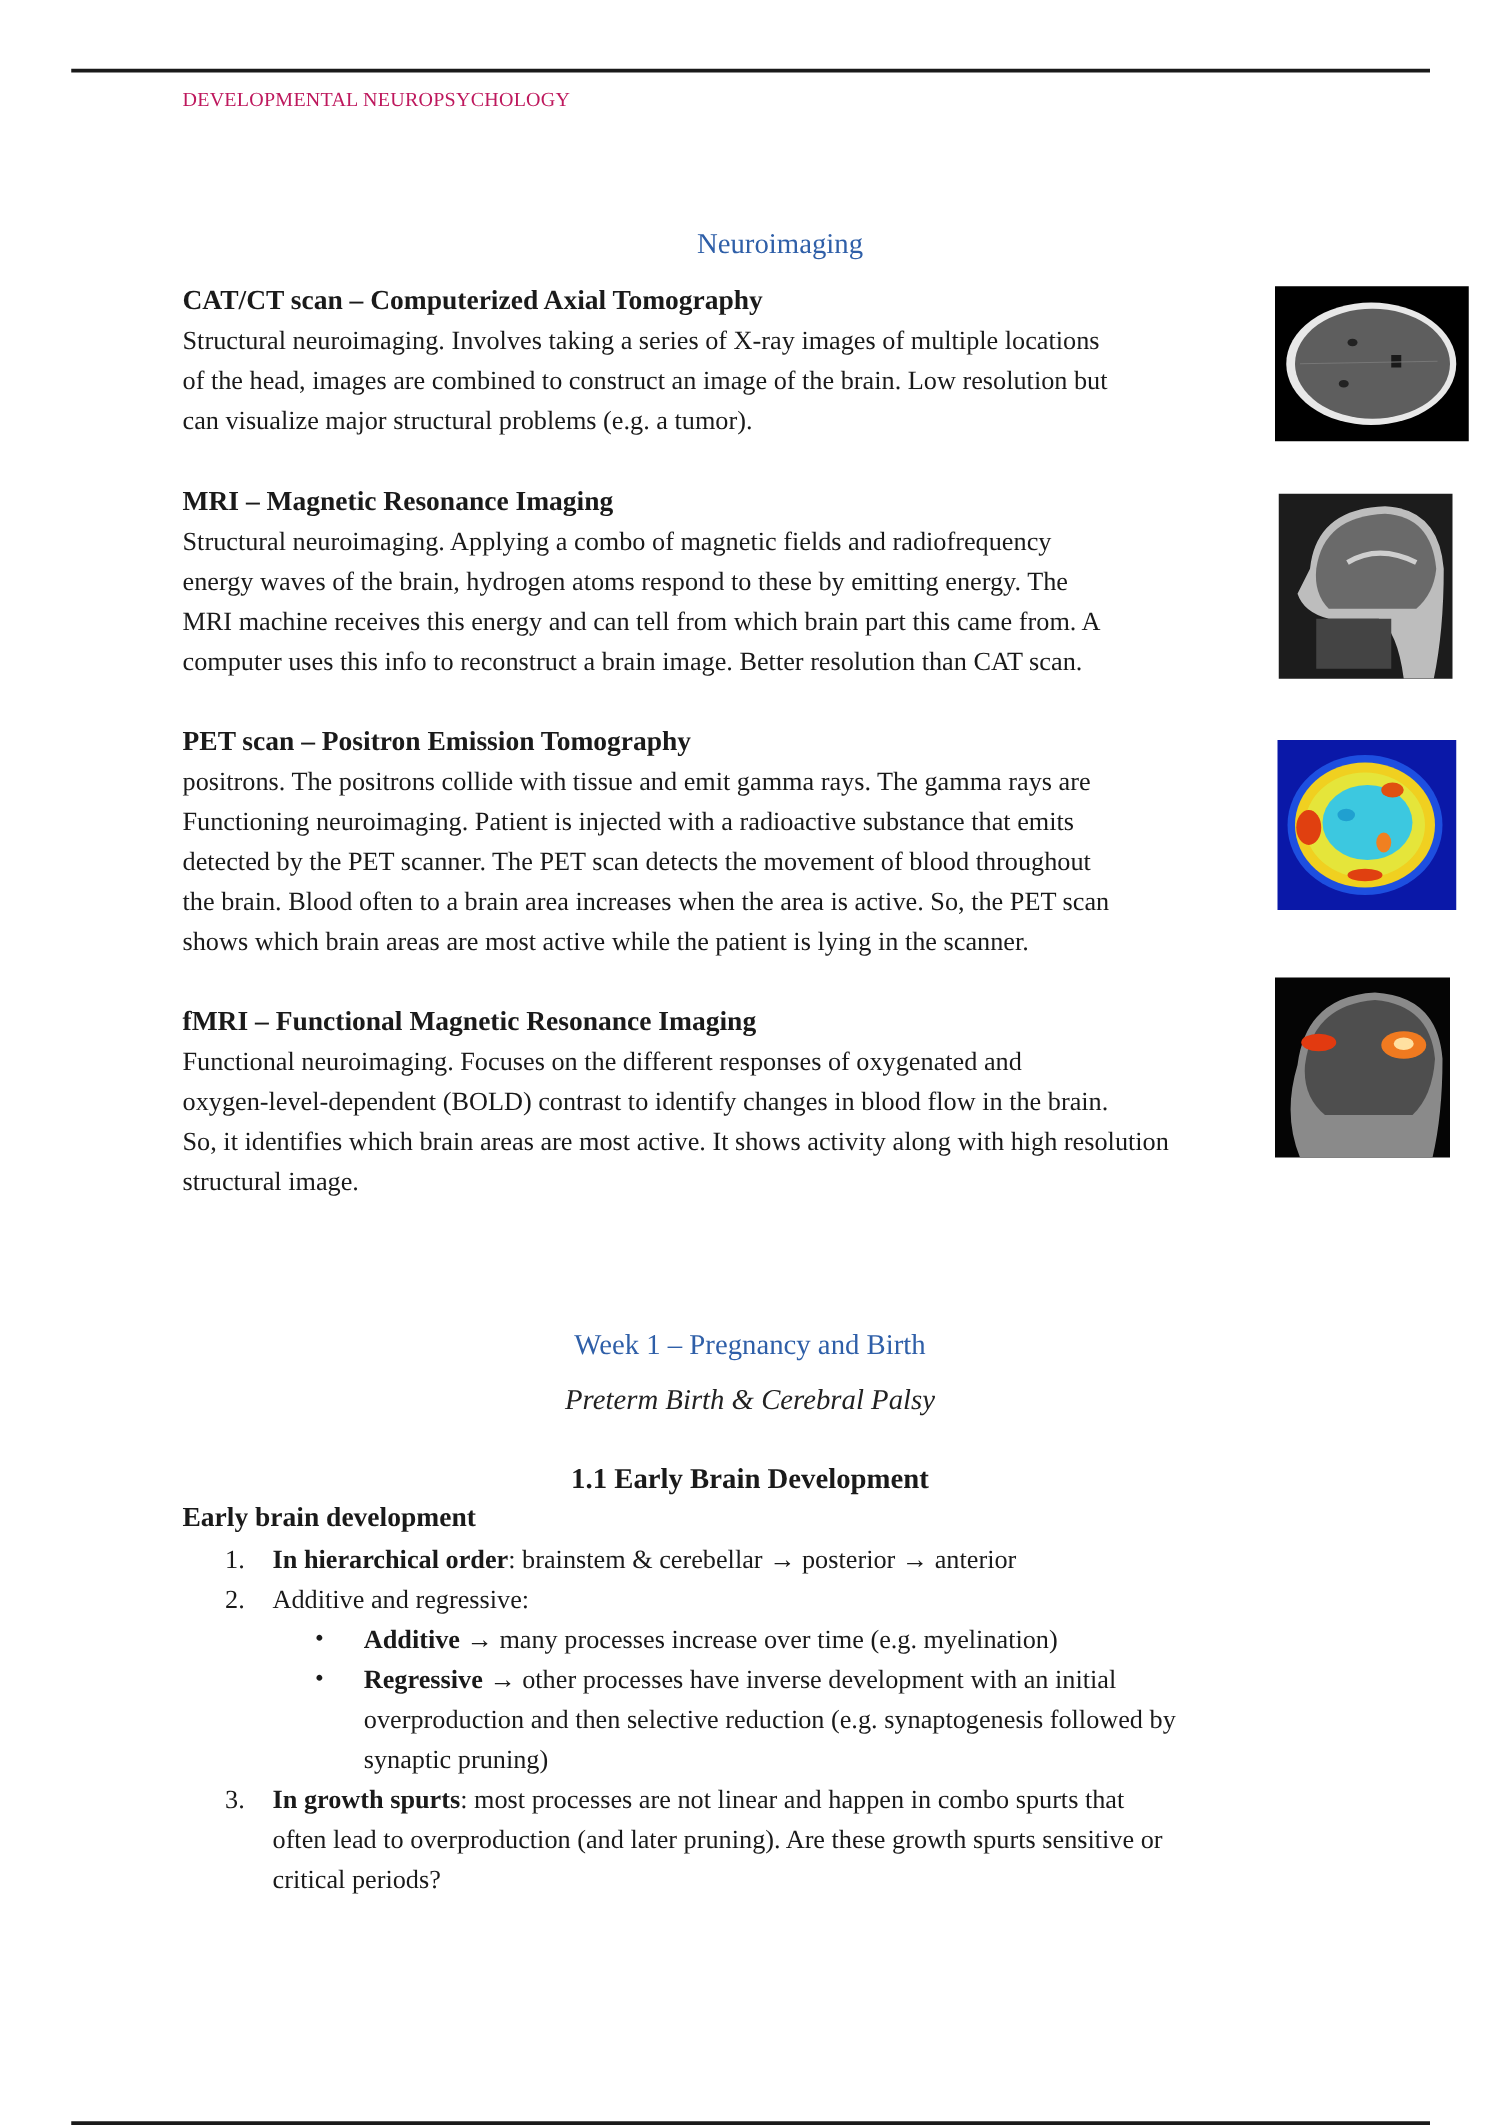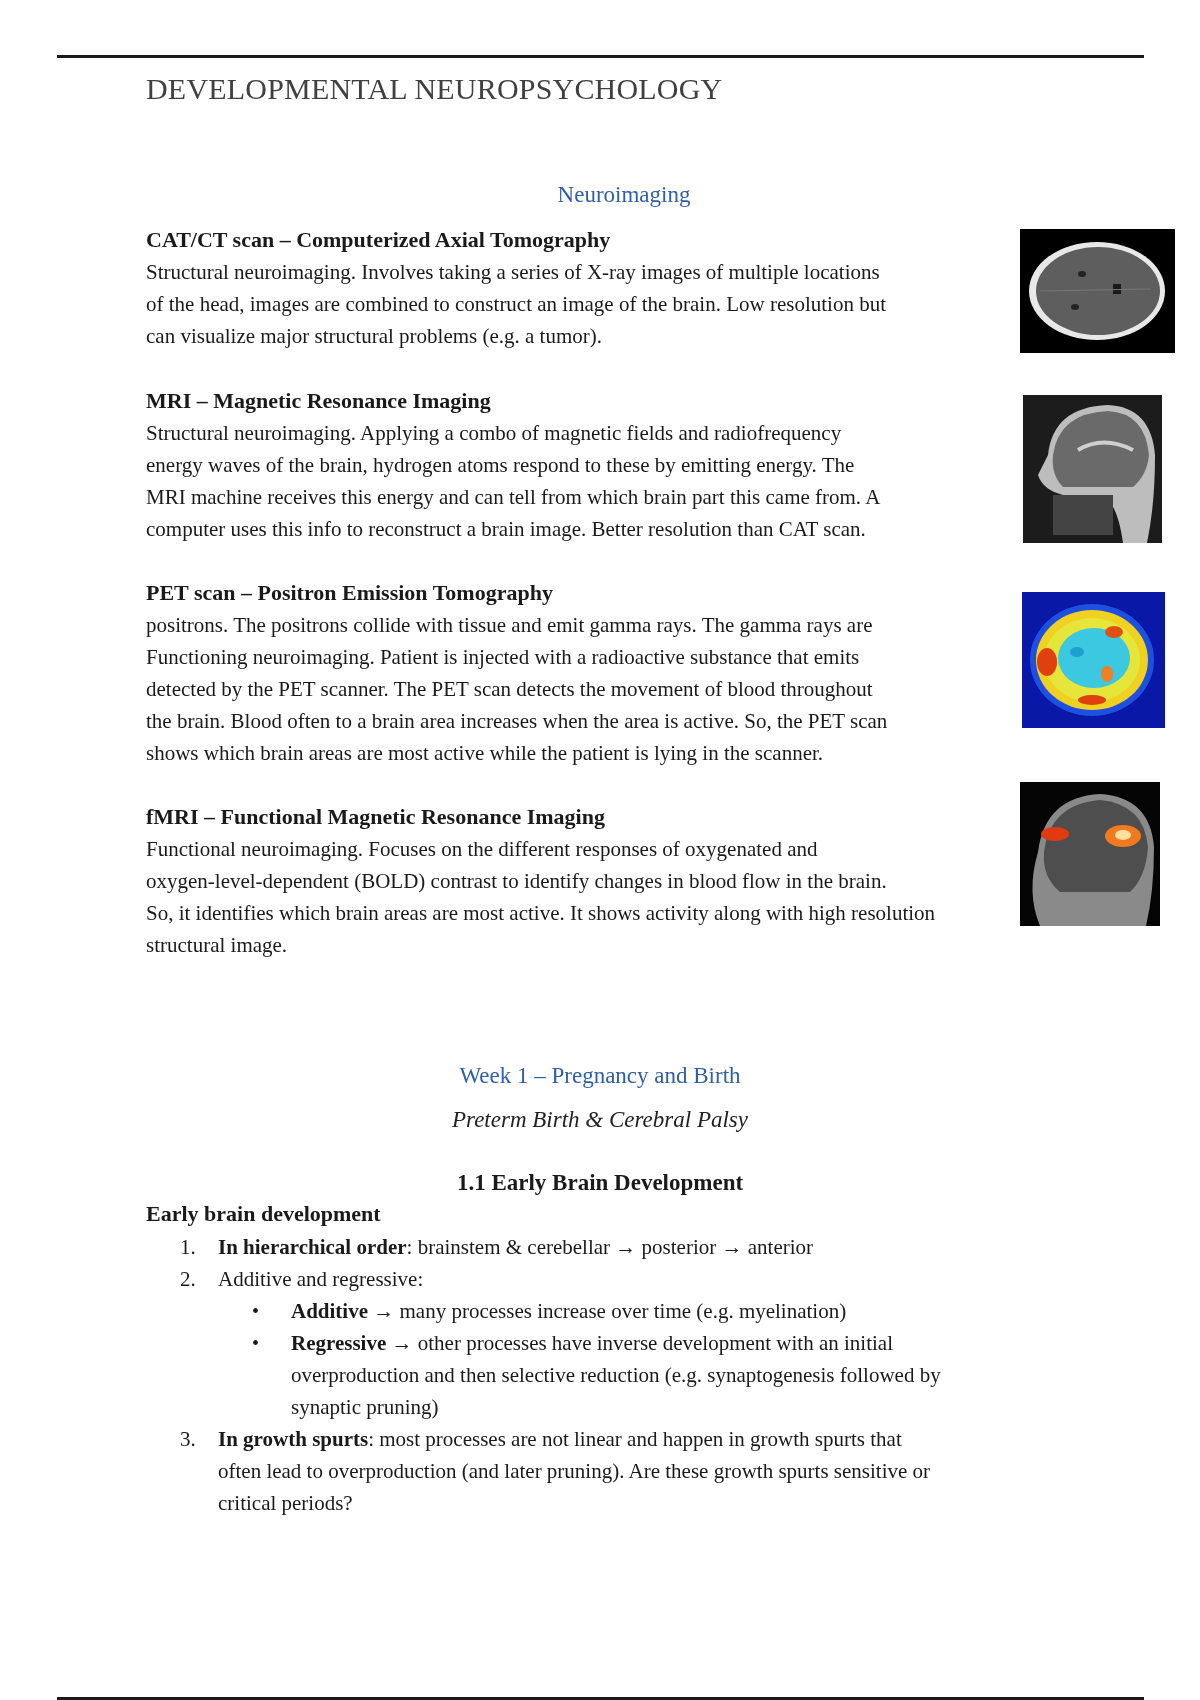--- a/index.html
+++ b/index.html
@@ -1,21 +1,21 @@
 <!DOCTYPE html>
 <html><head>
 <meta charset="utf-8">
 <style>
   html, body { margin:0; padding:0; background:#ffffff; }
   body { width:1200px; height:1700px; position:relative; overflow:hidden;
          font-family:"Liberation Serif","DejaVu Serif",serif; color:#1a1a1a; }
   .rule { position:absolute; left:57px; width:1087px; height:3px; background:#1a1a1a; }
   .rule.top { top:55px; }
   .rule.bottom { top:1697px; }
-  .running-header { position:absolute; left:146px; top:72px; font-size:30px; letter-spacing:0.2px; color:#404040; }
+  .running-header { position:absolute; left:146px; top:72px; font-size:16px; letter-spacing:0.2px; color:#be185d; }
   .blue-heading { position:absolute; left:0; width:1200px; text-align:center; color:#2f5fa8; font-size:23px; }
   .section { position:absolute; left:146px; width:855px; font-size:21px; line-height:32px; }
   .section .title { font-weight:bold; font-size:22px; }
   .section .body { display:block; }
   .thumb { position:absolute; overflow:hidden; }
   .subtitle-italic { position:absolute; left:0; width:1200px; text-align:center; font-style:italic; font-size:23px; color:#222; }
   .center-bold { position:absolute; left:0; width:1200px; text-align:center; font-weight:bold; font-size:23px; }
   .plain-bold { position:absolute; left:146px; font-weight:bold; font-size:22px; }
   .list { position:absolute; left:146px; width:900px; font-size:21px; line-height:32px; }
   .li { position:relative; padding-left:72px; }
@@ -123,19 +123,19 @@
     <b>Additive</b><span> → many processes increase over time (e.g. myelination)</span>
   </div>
   <div class="sub">
     <span class="bullet">•</span>
     <b>Regressive</b><span> → other processes have inverse development with an initial</span><br>
     <span>overproduction and then selective reduction (e.g. synaptogenesis followed by</span><br>
     <span>synaptic pruning)</span>
   </div>
   <div class="li">
     <span class="num">3.</span>
-    <b>In growth spurts</b><span>: most processes are not linear and happen in growth spurts that</span><br>
+    <b>In growth spurts</b><span>: most processes are not linear and happen in combo spurts that</span><br>
     <span>often lead to overproduction (and later pruning). Are these growth spurts sensitive or</span><br>
     <span>critical periods?</span>
   </div>
 </div>
 
 <div class="rule bottom"></div>
 
 </body></html>

